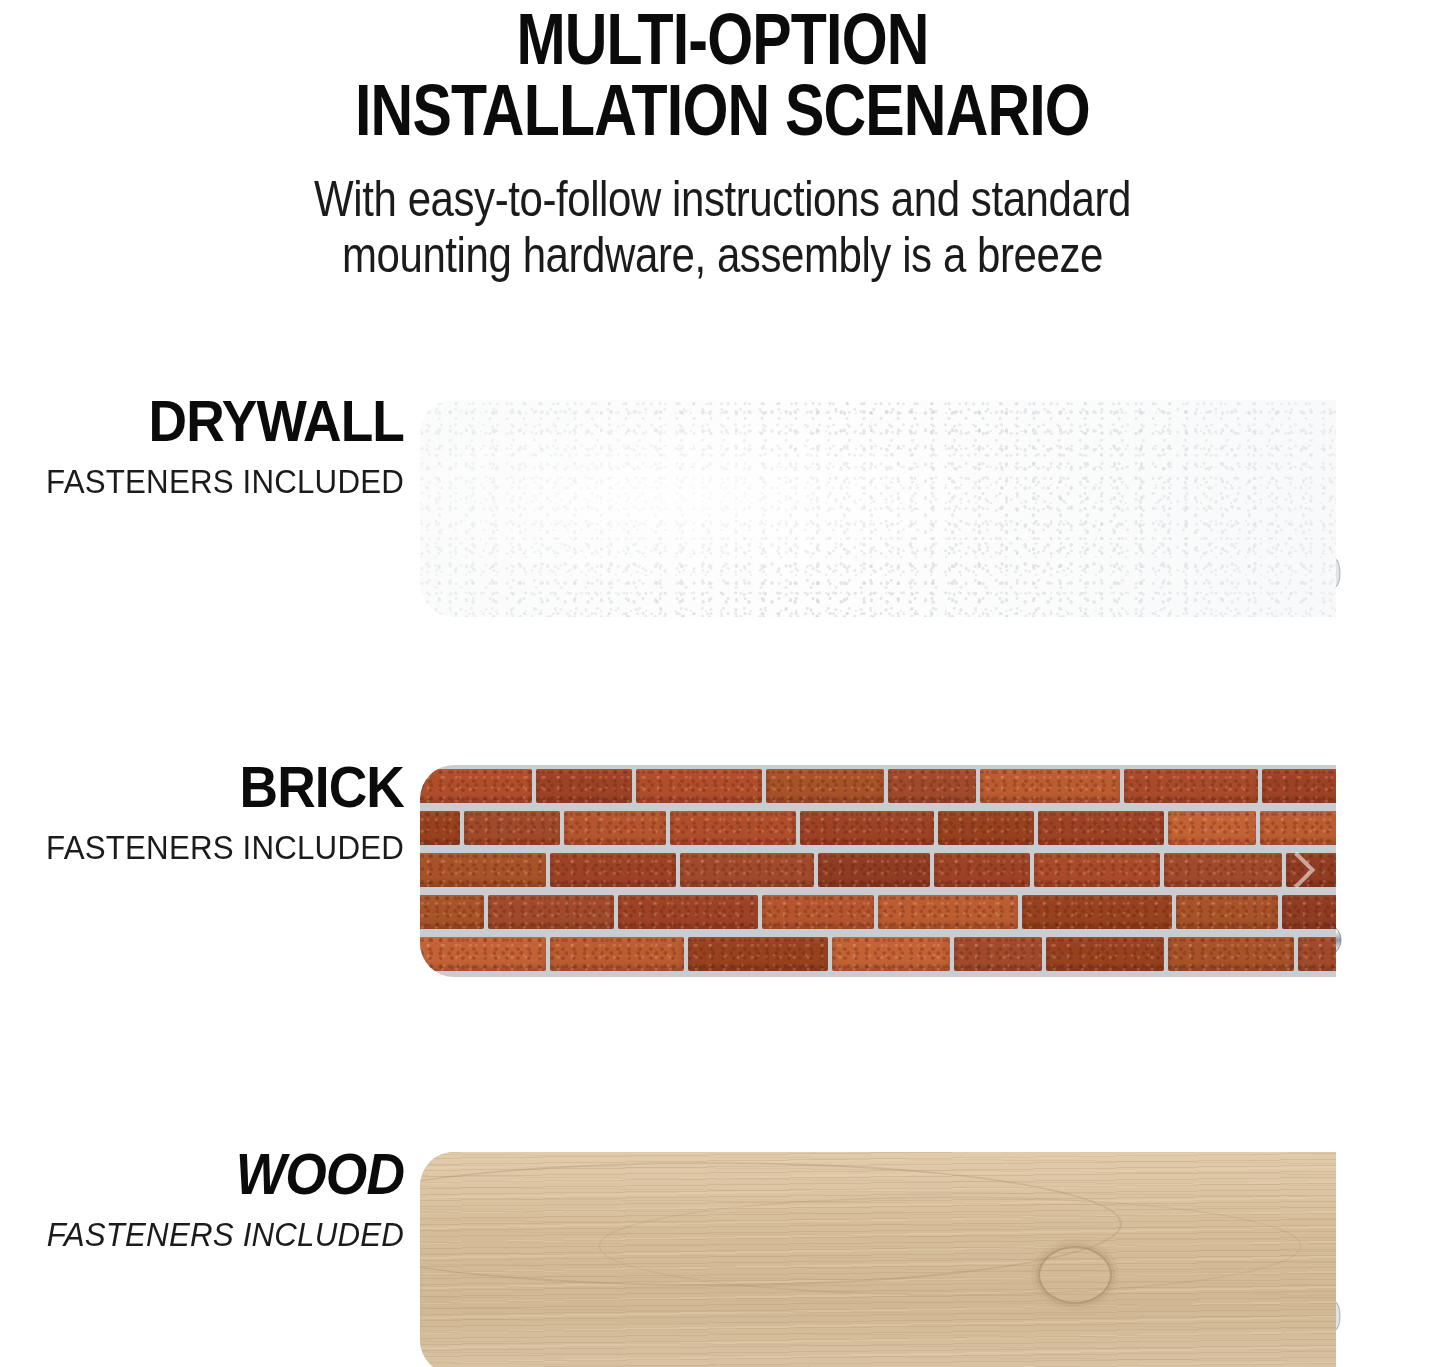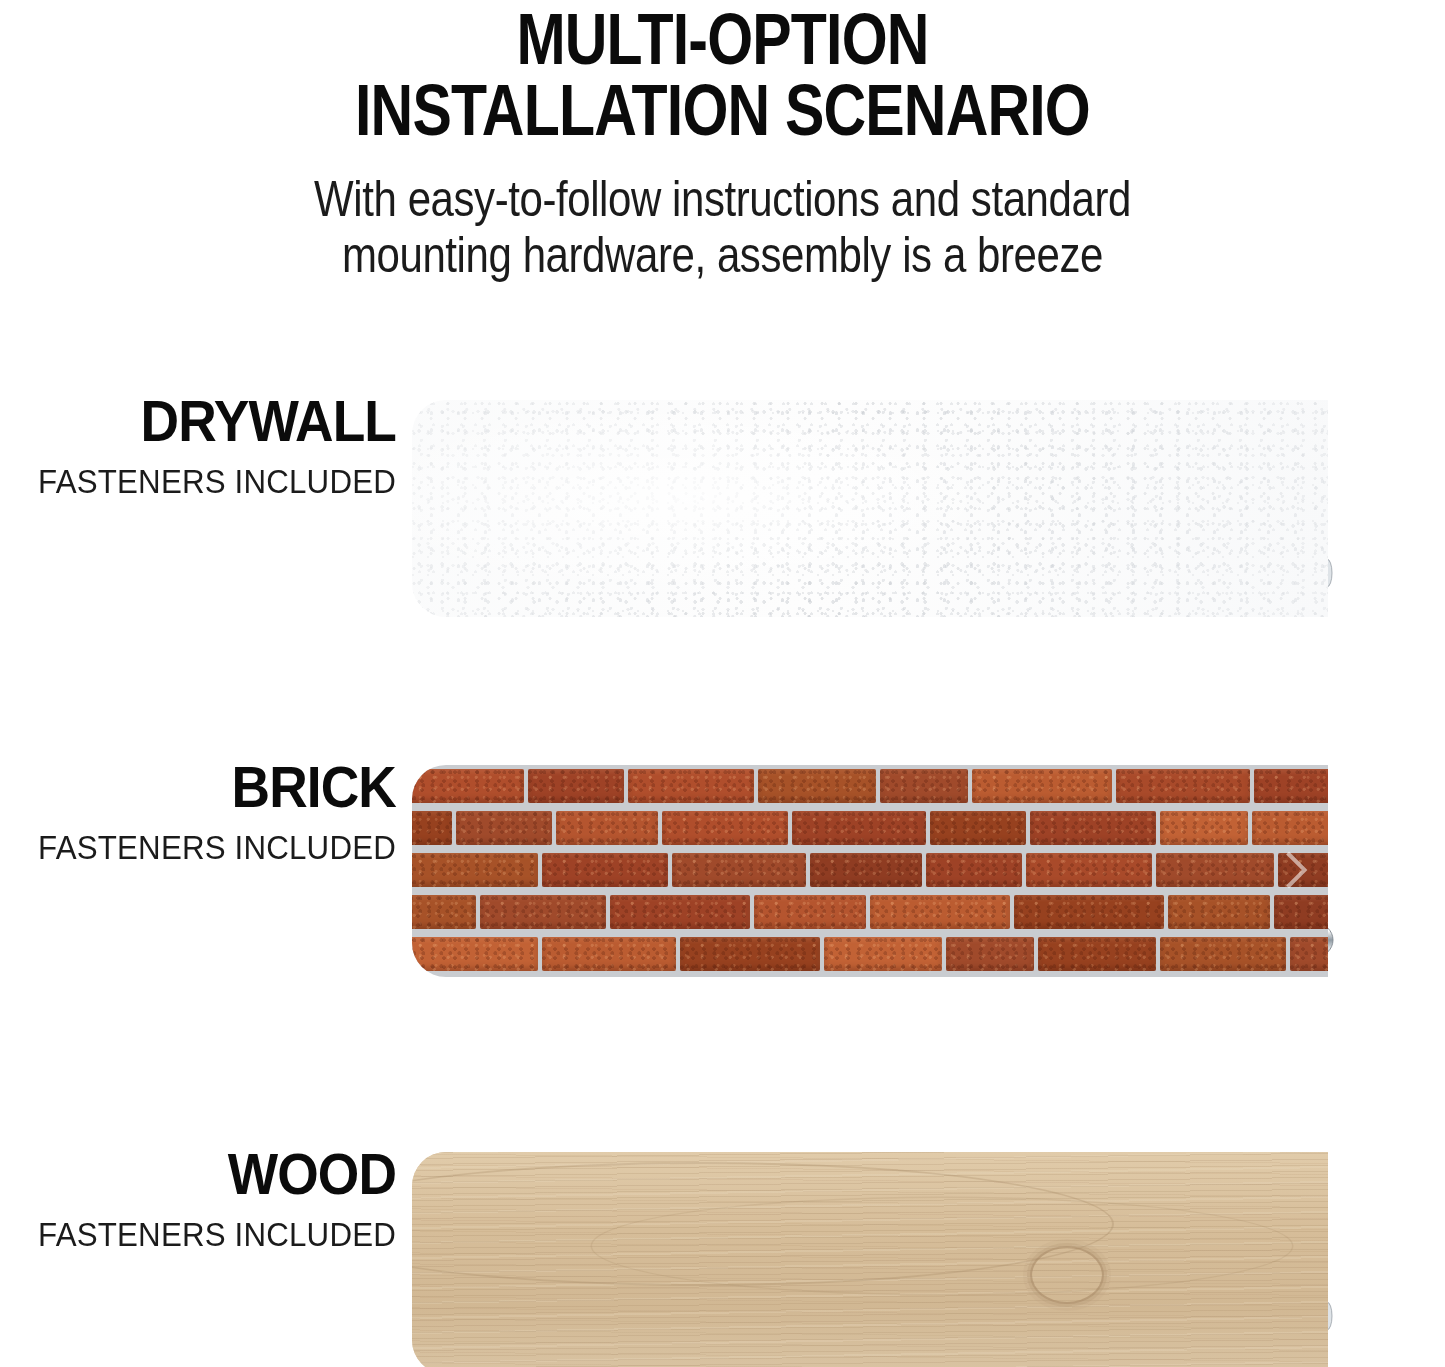--- a/index.html
+++ b/index.html
@@ -10,24 +10,24 @@
   .header { width:100%; padding-top:4px; text-align:center; }
   .title { font-weight:700; font-size:72px; line-height:0.98; letter-spacing:-1px;
            transform:scaleX(0.82); transform-origin:center top; color:#0b0b0b; }
   .title .l2 { display:block; }
   .subtitle { margin-top:26px; font-weight:300; font-size:50px; line-height:1.12;
               letter-spacing:-0.5px; color:#1b1b1b;
               transform:scaleX(0.84); transform-origin:center top; }
   .subtitle .s2 { display:block; }
 
   
-  .row { position:absolute; left:4px; width:1337px; }
+  .row { position:absolute; left:12px; width:1337px; }
   #row-drywall { top:392px; height:232px; }
   #row-brick   { top:758px; height:222px; }
-  #row-wood    { top:1145px; height:222px; }
+  #row-wood    { top:1145px; height:222px;font-style:italic; }
 
   .label-col { position:absolute; left:0; top:0; width:392px; text-align:right; }
   .mat-name { font-weight:700; font-size:58px; line-height:1; letter-spacing:-1px;
               color:#0b0b0b; transform:scaleX(0.92); transform-origin:right top;
               white-space:nowrap; }
   .mat-sub  { margin-top:14px; font-weight:300; font-size:34px; line-height:1;
               letter-spacing:0.2px; color:#1b1b1b;
               transform:scaleX(0.92); transform-origin:right top; white-space:nowrap; }
 
   .hw-row { position:absolute; right:2px; display:flex; align-items:center;

